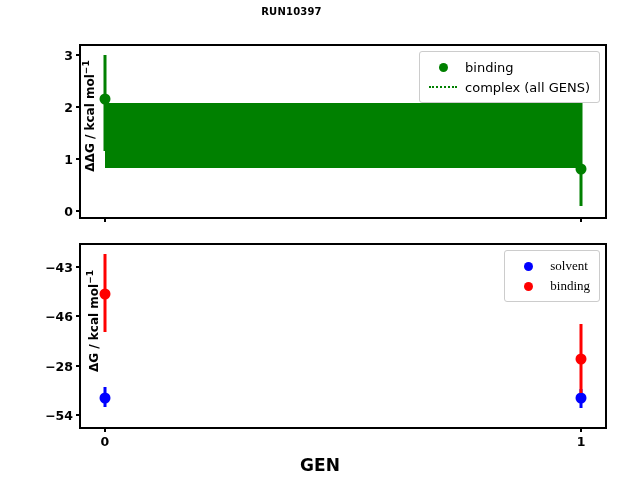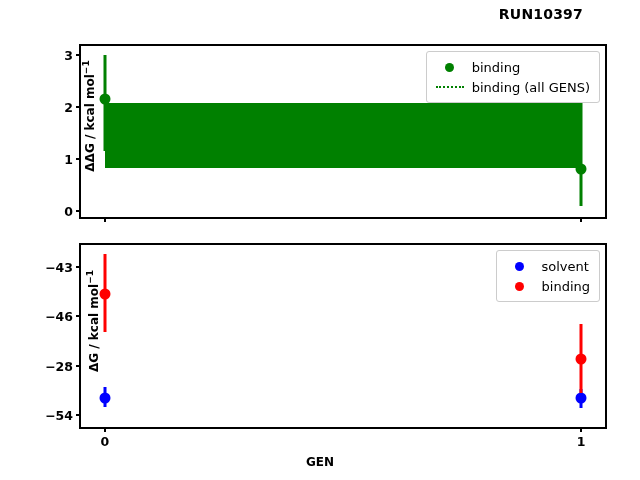--- a/index.html
+++ b/index.html
@@ -19,22 +19,22 @@
     left: 0; top: 0;
     width: 640px;
     height: 480px;
     background: #ffffff;
   }
   .fig-title {
     position: absolute;
     left: 0;
     top: 6px;
     width: 583px;
-    text-align: right;
-    font-size: 14px;
+    text-align: center;
+    font-size: 10px;
     font-weight: bold;
     color: #000000;
     letter-spacing: 0.2px;
   }
   
   .axes {
     position: absolute;
     box-sizing: border-box;
     border: 2px solid #000000;
     background: #ffffff;
@@ -113,21 +113,21 @@
     top: 68px;
     width: 200px;
   }
   .ylabel sup { font-size: 9px; vertical-align: super; }
   .xlabel {
     position: absolute;
     left: 0;
     top: 455px;
     width: 640px;
     text-align: center;
-    font-size: 12px;
+    font-size: 17px;
     font-weight: bold;
     color: #000000;
   }
   
   .band {
     position: absolute;
   }
   .errbar {
     position: absolute;
     width: 3px;
@@ -144,21 +144,21 @@
   .legend {
     position: absolute;
     box-sizing: border-box;
     background: #ffffff;
     border: 1px solid #cccccc;
     border-radius: 3px;
     padding: 5px 9px 5px 7px;
     box-shadow: 0 0 0 0 rgba(0,0,0,0);
   }
   #legend-top { right: 5px; top: 5px; }
-  #legend-bottom { right: 5px; top: 5px; }
+  #legend-bottom { right: 5px; top: 5px; font-family: Liberation Serif, serif; }
   .legend-row {
     display: flex;
     align-items: center;
     height: 20px;
   }
   .legend-key {
     width: 32px;
     display: flex;
     align-items: center;
     justify-content: center;
@@ -221,21 +221,21 @@
         <div class="legend-row">
           <span class="legend-key">
             <span class="legend-dot" style="background: rgb(0, 128, 0);"></span>
           </span>
           <span class="legend-text">binding</span>
         </div>
         <div class="legend-row">
           <span class="legend-key">
             <span class="legend-dash" style="border-top-color: rgb(0, 128, 0);"></span>
           </span>
-          <span class="legend-text">binding (all GENS)</span>
+          <span class="legend-text">complex (all GENS)</span>
         </div>
       </div>
   </div>
 
   <div class="axes" id="axes-bottom">
 
     <div class="ylabel" id="ylabel-bottom"><span>ΔG / kcal mol</span><sup>−1</sup></div>
 
     <div id="bottom-yticks">
         <div class="ytick-mark" style="top: 21.1351px;"></div>

